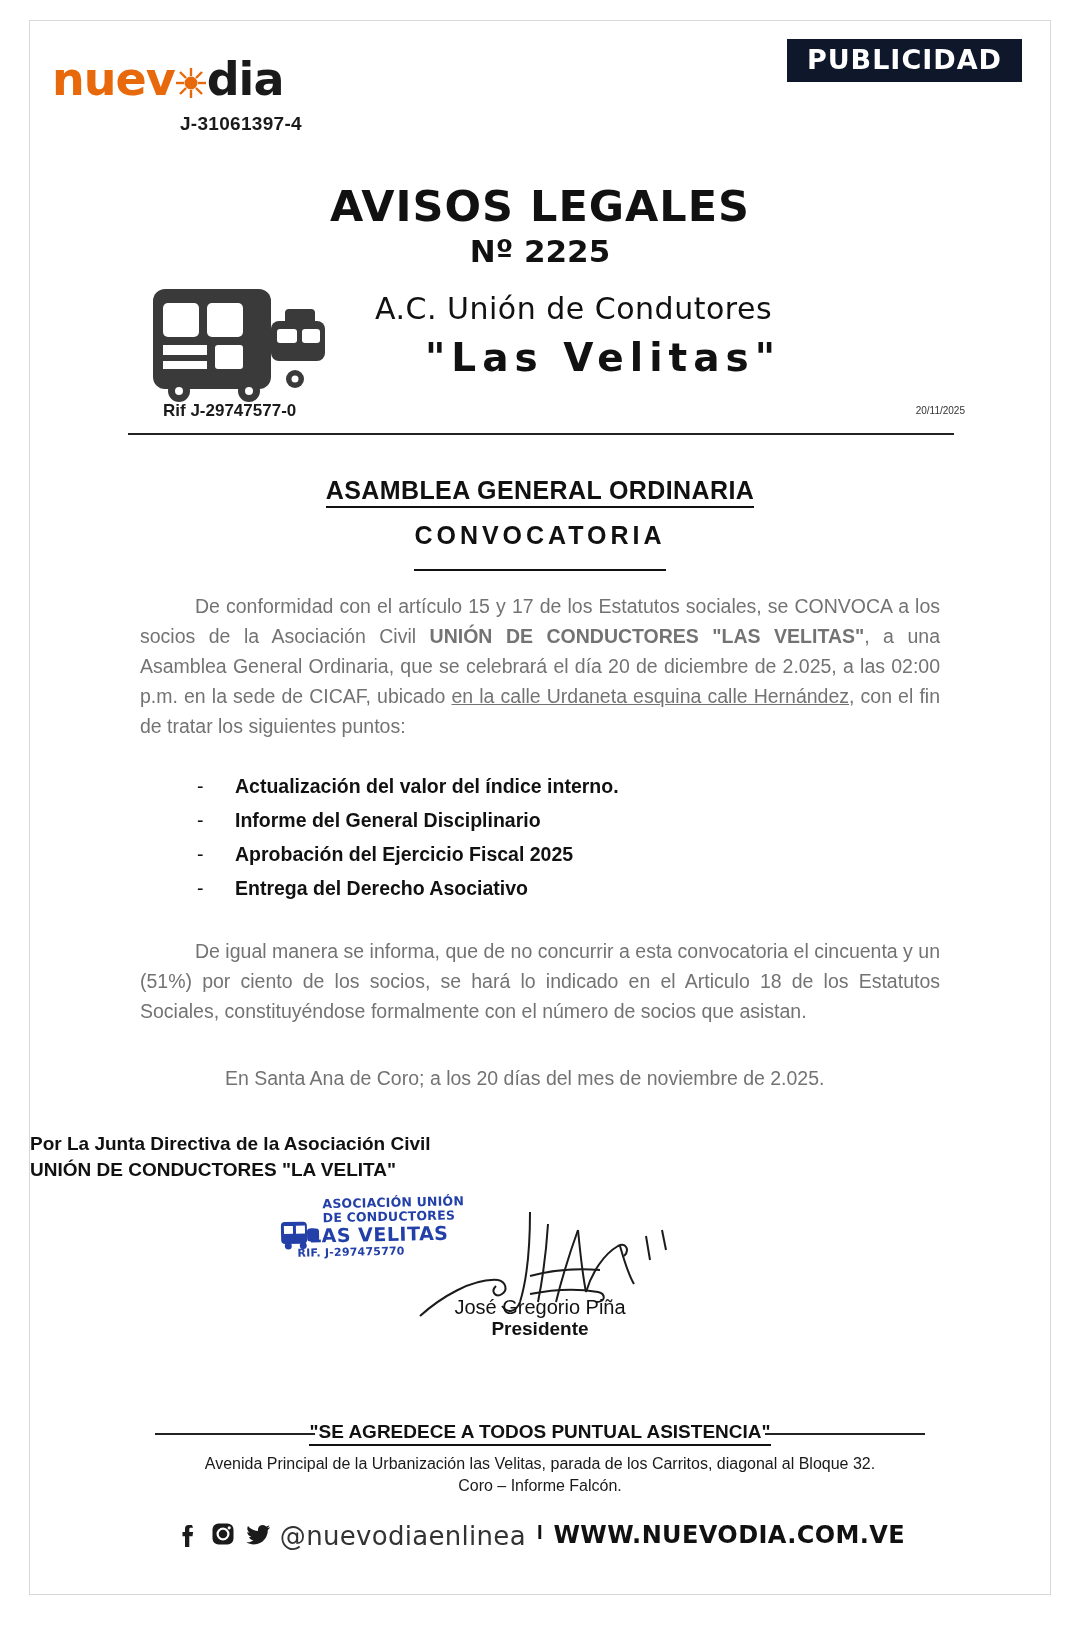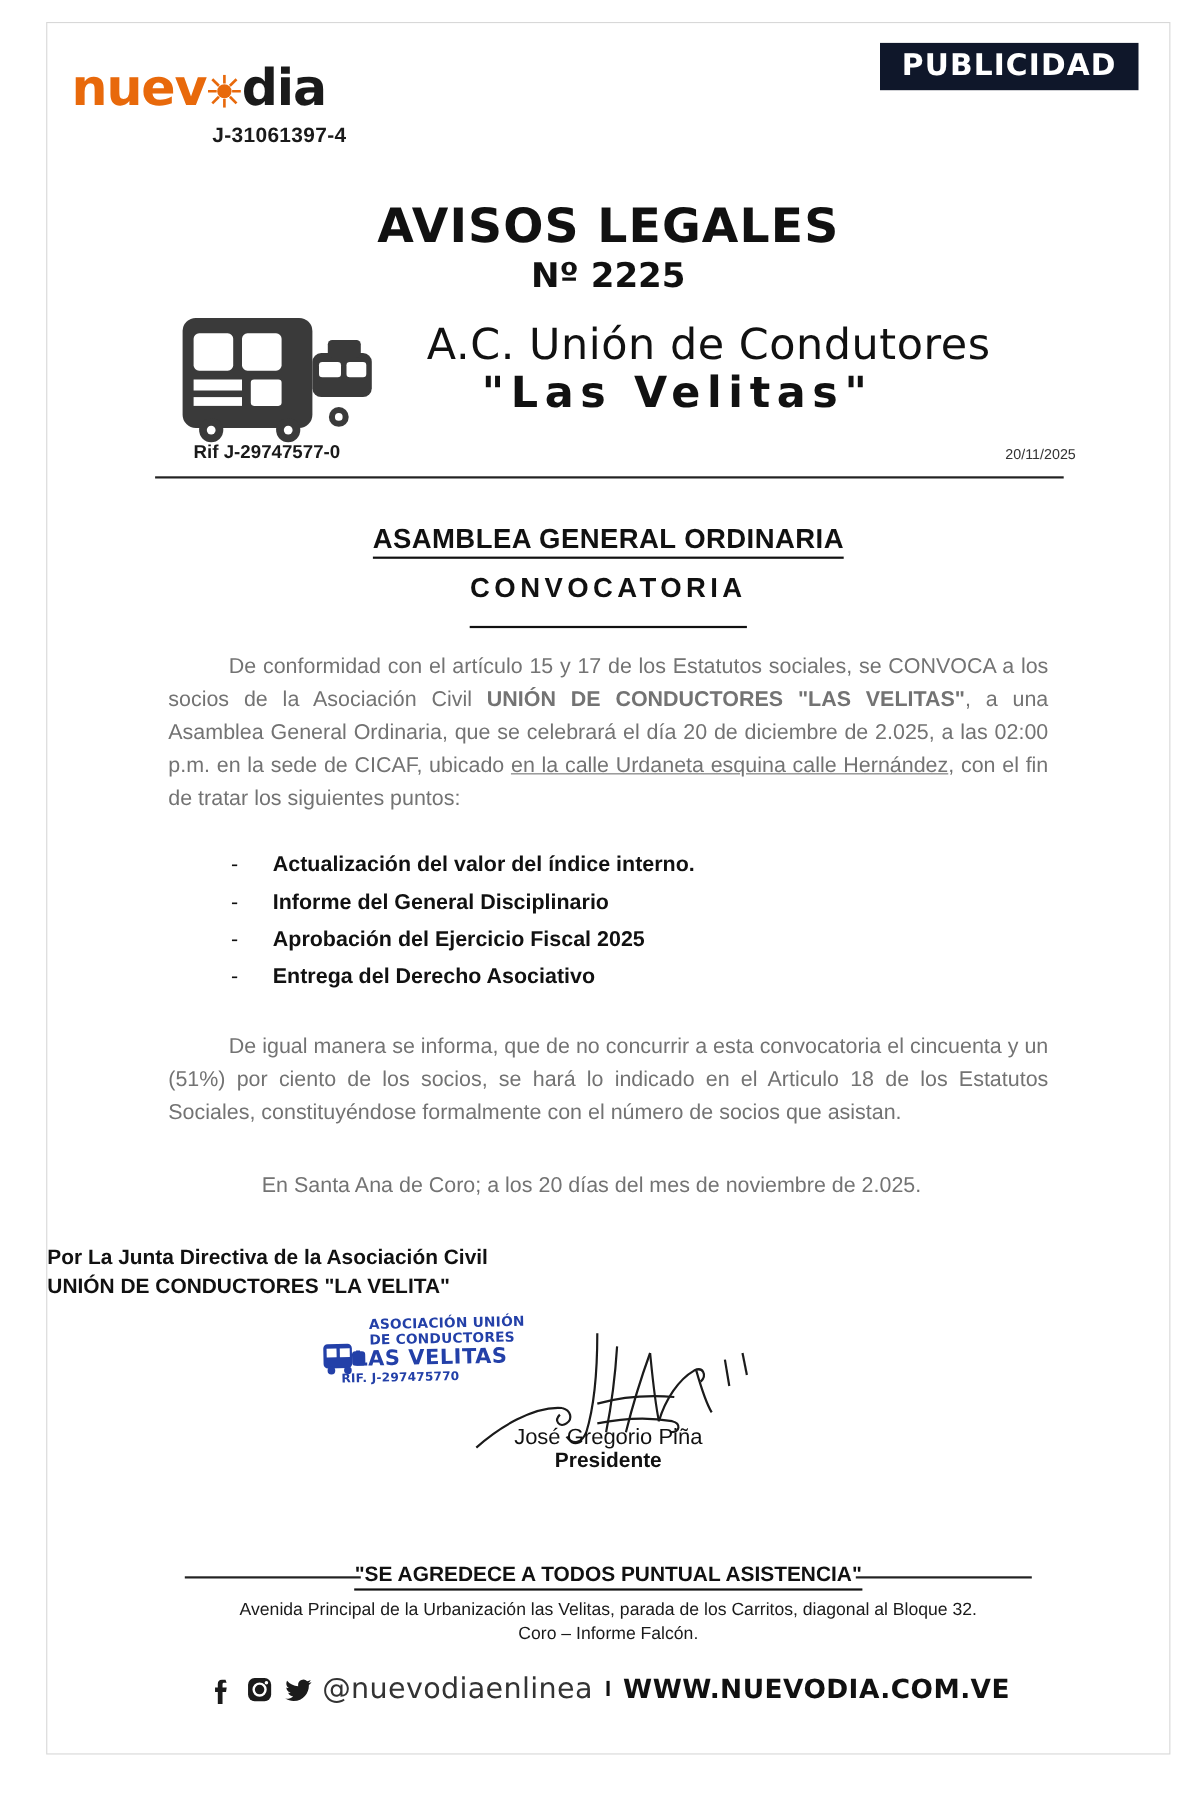--- a/index.html
+++ b/index.html
@@ -13,21 +13,21 @@
   }
   .page {
     position: relative;
     width: 1082px;
     height: 1633px;
     background: #ffffff;
     overflow: hidden;
   }
   .sheet {
     position: absolute;
-    left: 42px;
+    left: 29px;
     top: 20px;
     width: 1022px;
     height: 1575px;
     border: 1px solid #d8d8d8;
     background: #ffffff;
     box-sizing: border-box;
   }
 
   
   .masthead {
@@ -129,21 +129,21 @@
     left: 20px;
     top: 6px;
     width: 200px;
     height: 125px;
   }
   .org-line1 {
     position: absolute;
     left: 250px;
     top: 18px;
     font-family: "DejaVu Sans", sans-serif;
-    font-size: 39px;
+    font-size: 30px;
     color: #111;
     letter-spacing: 0.5px;
     white-space: nowrap;
   }
   .org-line2 {
     position: absolute;
     left: 300px;
     top: 62px;
     font-family: "DejaVu Sans", sans-serif;
     font-weight: bold;
@@ -157,21 +157,21 @@
     left: 38px;
     top: 128px;
     font-size: 17px;
     font-weight: bold;
     color: #1a1a1a;
   }
   .org-date {
     position: absolute;
     right: 10px;
     top: 132px;
-    font-size: 13px;
+    font-size: 10px;
     color: #333;
   }
   .org-rule {
     position: absolute;
     left: 98px;
     top: 412px;
     width: 826px;
     border-top: 2px solid #222;
   }
 
@@ -359,21 +359,20 @@
   .footer-bar {
     position: absolute;
     top: 1500px;
     left: 0;
     width: 100%;
     text-align: center;
     color: #111;
   }
   .footer-inner {
     display: inline-flex;
-    align-items: center;
     gap: 9px;
     font-size: 25px;
   }
   .soc-icon { display: inline-block; width: 26px; height: 26px; }
   .handle {
     font-family: "DejaVu Sans", sans-serif;
     font-size: 26px;
     color: #333;
     letter-spacing: 0.3px;
   }

